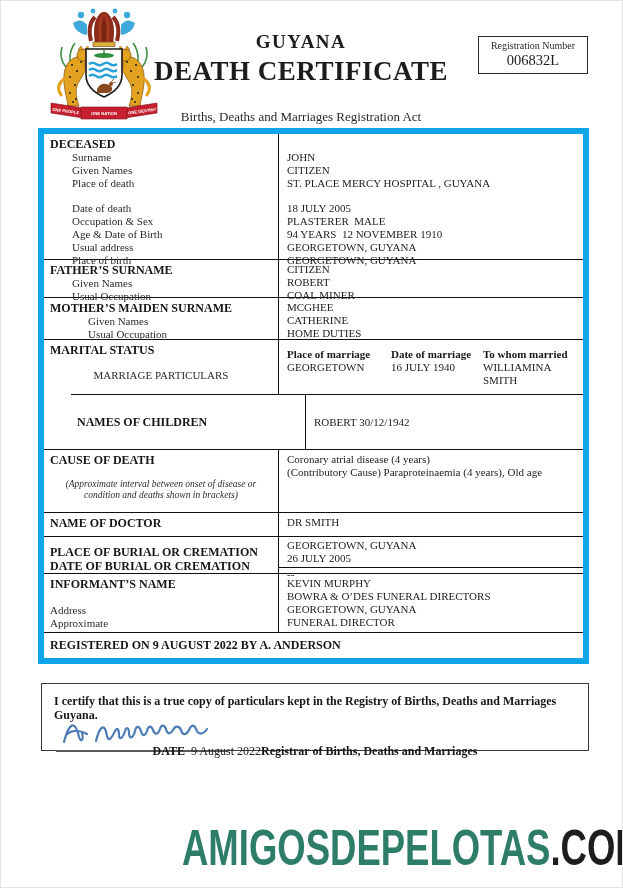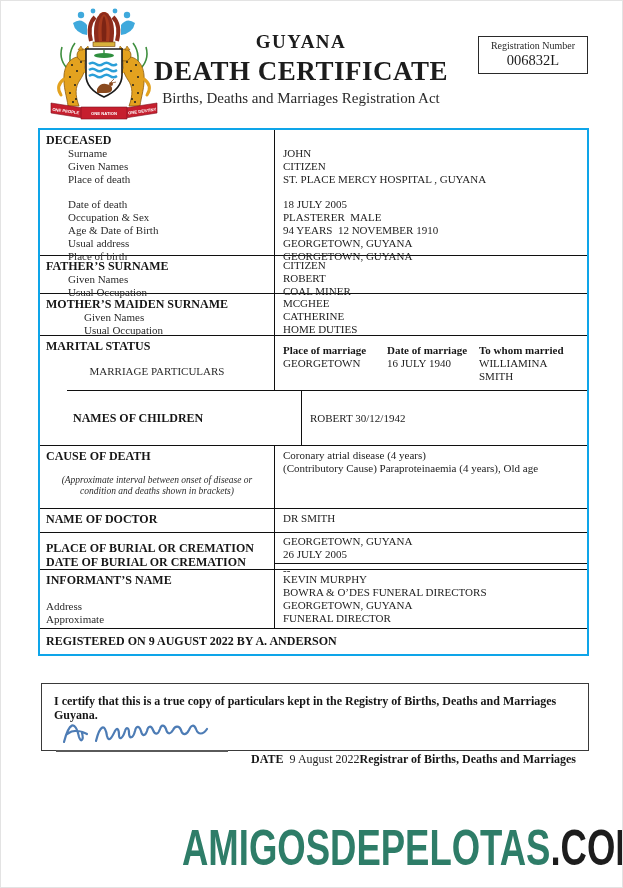--- a/index.html
+++ b/index.html
@@ -5,27 +5,27 @@
   * { margin:0; padding:0; box-sizing:border-box; }
   html,body { background:#fff; }
   body { width:623px; height:888px; font-family:"Liberation Serif", serif; color:#1f1f1f; }
   .page { position:relative; width:623px; height:888px; background:#fff; border:1px solid #e3e3e3; overflow:hidden; }
 
   
   .coa { position:absolute; left:36px; top:6px; width:134px; height:120px; }
   .title-block { position:absolute; left:130px; top:30px; width:340px; text-align:center; }
   .country { font-size:19px; font-weight:bold; letter-spacing:1.5px; color:#1c1c1c; }
   .doc-title { font-size:27px; font-weight:bold; letter-spacing:0.5px; margin-top:3px; color:#1c1c1c; }
-  .subtitle { font-size:15px; margin-top:3px; color:#2a2a2a; }
+  .subtitle { font-size:13px; margin-top:22px; color:#2a2a2a; }
   .regbox { position:absolute; left:477px; top:35px; width:110px; height:38px; border:1.5px solid #2a2a2a; text-align:center; }
   .regbox .rlabel { font-size:10px; margin-top:3px; color:#2a2a2a; }
   .regbox .rvalue { font-size:14.5px; margin-top:1px; color:#1c1c1c; }
 
   
-  .cert-table { position:absolute; left:37px; top:127px; width:551px; border:2px solid #0ea5e9; background:#fff; }
+  .cert-table { position:absolute; left:37px; top:127px; width:551px; border:6px solid #0ea5e9; background:#fff; }
   .row { display:grid; grid-template-columns:235px 1fr; border-top:1.5px solid #101010; }
   .row:first-child { border-top:none; }
   .lc { border-right:1.5px solid #101010; padding:3px 6px; }
   .rc { padding:3px 8px; }
   .sec { font-size:12px; font-weight:bold; color:#161616; line-height:14px; }
   .lbl { font-size:11px; line-height:13px; color:#2b2b2b; }
   .val { font-size:11px; line-height:13px; color:#222; white-space:pre-wrap; }
   .ind1 { padding-left:22px; }
   .ind2 { padding-left:38px; }
   .gap12 { height:12px; }
@@ -59,21 +59,21 @@
   .burial-top { padding:2px 8px; border-bottom:1.5px solid #101010; flex:0 0 auto; }
   .burial-bottom { padding:0 8px; flex:1; }
 
   .registered-cell { padding:5px 6px; }
 
   
   .certify { position:absolute; left:40px; top:682px; width:548px; height:68px; border:1.5px solid #3a3a3a; padding:10px 12px 8px 12px; }
   .certify .statement { font-size:12px; font-weight:bold; color:#161616; line-height:14px; }
   .sig-wrap { position:absolute; left:14px; top:28px; width:180px; height:40px; }
   .sig-underline { position:absolute; left:14px; top:66px; width:172px; border-bottom:2px solid #5a5a5a; }
-  .certify-bottom { position:absolute; left:12px; right:12px; top:68px; display:flex; justify-content:flex-end; }
+  .certify-bottom { position:absolute; left:12px; right:12px; top:60px; display:flex; justify-content:center; }
   .date-left { font-size:12px; color:#222; }
   .date-left b { font-weight:bold; color:#161616; }
   .registrar { font-size:12px; font-weight:bold; color:#161616; }
 
   
   .watermark { position:absolute; left:181px; top:822px; white-space:nowrap;
     font-family:"Liberation Sans", sans-serif; font-weight:700; font-size:50px; line-height:1;
     transform:scaleX(0.73); transform-origin:left top; letter-spacing:0px; }
 </style>
 </head>

